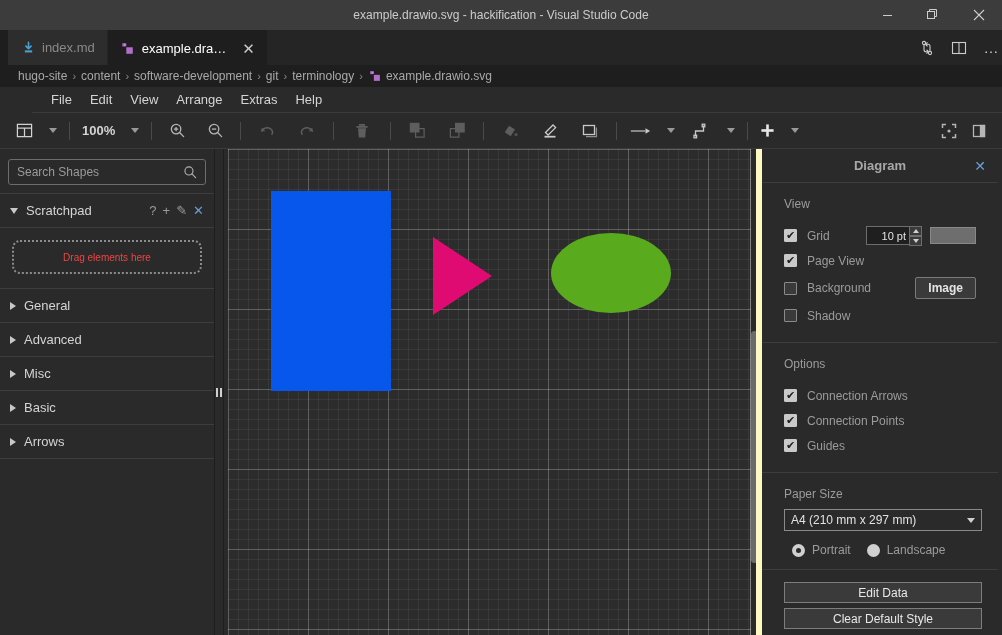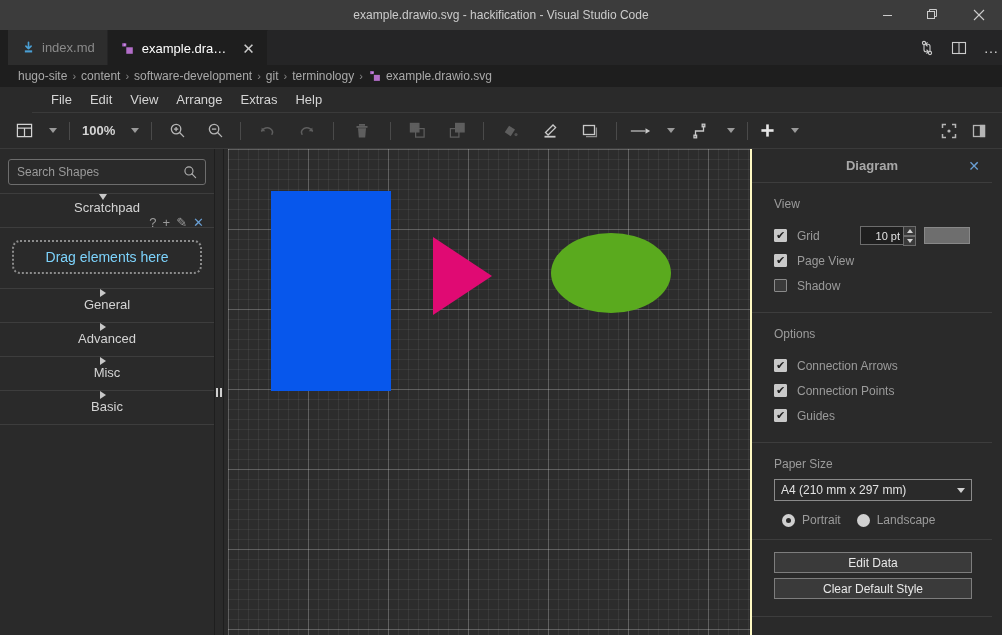--- a/index.html
+++ b/index.html
@@ -114,36 +114,36 @@
     flex: 1; background: transparent; border: none; outline: none;
     color: #cfcfcf; font-size: 12px; font-family: "Liberation Sans", sans-serif;
   }
   .search-box input::placeholder { color: #9a9a9a; }
   .search-icon { color: #b0b0b0; display: flex; }
 
   .section-sep { height: 1px; background: #3d3d3d; }
 
   .sect-header {
     height: 34px; display: flex; align-items: center; padding: 0 10px;
-    font-size: 13px; color: #d4d4d4; border-bottom: 1px solid #3d3d3d; flex-direction: column;
+    font-size: 13px; color: #d4d4d4; border-bottom: 1px solid #3d3d3d;
   }
   .tri { width: 0; height: 0; margin-right: 8px; }
   .tri.closed { border-top: 4.5px solid transparent; border-bottom: 4.5px solid transparent; border-left: 6px solid #c8c8c8; }
   .tri.open { border-left: 4.5px solid transparent; border-right: 4.5px solid transparent; border-top: 6px solid #c8c8c8; }
   .sect-actions { margin-left: auto; display: flex; align-items: center; gap: 6px; font-size: 13px; }
   .sa { color: #9b9b9b; display:flex; align-items:center; }
   .sa.blue { color: #6a9fd4; }
 
   .scratch-body {
     padding: 12px 12px 14px 12px; border-bottom: 1px solid #3d3d3d;
   }
   .drop-zone {
     height: 34px; border: 2px dotted #8c8c8c; border-radius: 8px;
     display: flex; align-items: center; justify-content: center;
-    color: #7dd3fc; font-size: 14px;
+    color: #ef4444; font-size: 10px;
   }
 
   
   .splitter {
     position: absolute; left: 215px; top: 62px; width: 9px; height: 486px;
     background: #2a2a2a; border-right: 1px solid #1e1e1e;
     display: flex; align-items: center; justify-content: center;
   }
   .splitter-grip { display: flex; gap: 2px; }
   .splitter-grip i { display: block; width: 2px; height: 9px; background: #d0d0d0; }
@@ -165,22 +165,22 @@
   }
   .shape { position: absolute; }
 
   .vscroll {
     position: absolute; right: 2px; top: 182px; width: 7px; height: 232px;
     background: #6b6b6b; border-radius: 4px;
   }
 
   
   .rightpanel {
-    position: absolute; right: 10px; top: 62px; width: 242px; height: 486px;
-    background: #2a2a2a; border-left: 2px solid #fef9c3;
+    position: absolute; right: 4px; top: 62px; width: 242px; height: 486px;
+    background: #2a2a2a; border-left: 6px solid #fef9c3;
     overflow: hidden;
   }
   .rp-header {
     height: 34px; display: flex; align-items: center; justify-content: center;
     position: relative; border-bottom: 1px solid #3d3d3d;
   }
   .rp-title { font-size: 13px; color: #a8a8a8; font-weight: bold; }
   .rp-close { position: absolute; right: 12px; color: #6a9fd4; font-size: 14px; }
   .rp-block { padding: 14px 22px 14px 22px; border-bottom: 1px solid #3d3d3d; }
   .rp-block-title { font-size: 12px; color: #9b9b9b; margin-bottom: 12px; }
@@ -504,20 +504,24 @@
         <span>Advanced</span>
       </div>
       <div class="sect-header">
         <span class="tri closed"></span>
         <span>Misc</span>
       </div>
       <div class="sect-header">
         <span class="tri closed"></span>
         <span>Basic</span>
       </div>
+      <div class="sect-header">
+        <span class="tri closed"></span>
+        <span>Arrows</span>
+      </div>
     </div>
 
     <div class="splitter">
       <span class="splitter-grip">
           <i></i>
           <i></i>
         </span>
     </div>
 
     <div class="canvas-wrap">
@@ -559,20 +563,27 @@
             </span>
             <span class="color-swatch"></span>
           </span>
         </div>
 
         <div class="rp-row">
           <span class="cb on">✔</span>
           <span class="rp-label">Page View</span>
         </div>
 
+        <div class="rp-row" style="height:30px;">
+          <span class="cb"></span>
+          <span class="rp-label">Background</span>
+          <span class="right-ctl">
+            <span class="mini-btn">Image</span>
+          </span>
+        </div>
 
         <div class="rp-row">
           <span class="cb"></span>
           <span class="rp-label">Shadow</span>
         </div>
       </div>
 
       <div class="rp-block">
         <div class="rp-block-title">Options</div>
         <div class="rp-row">

